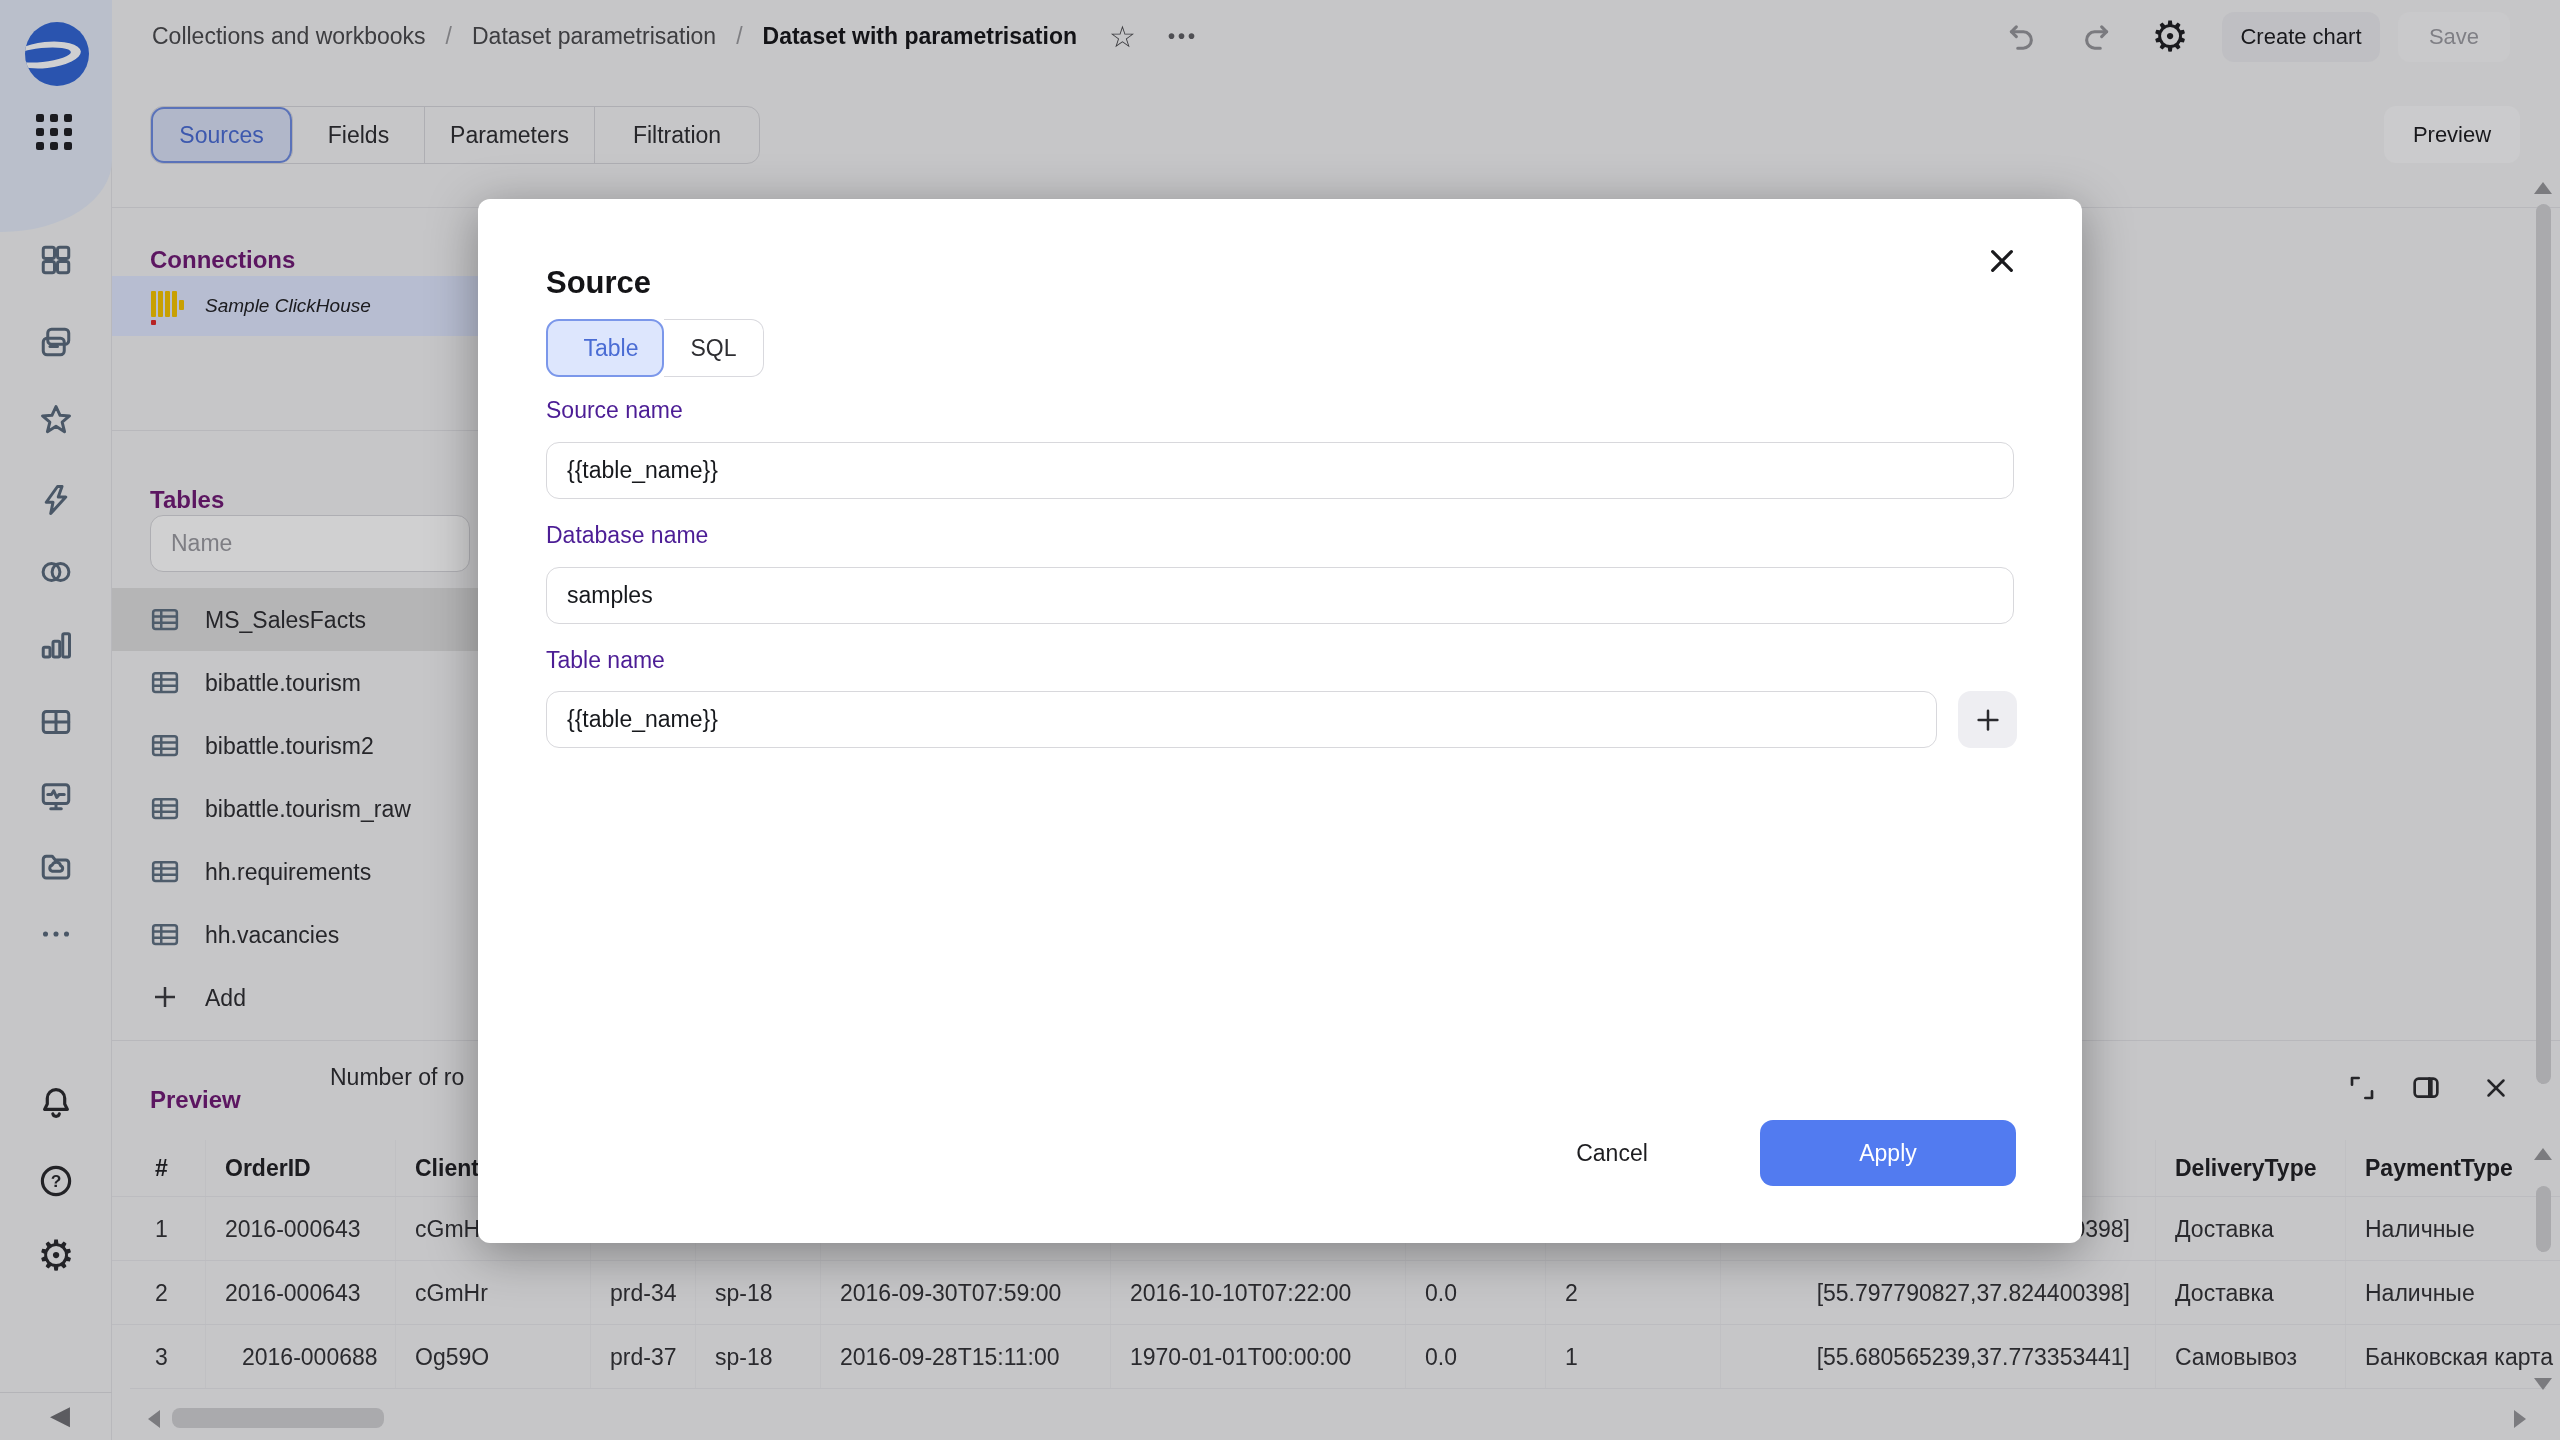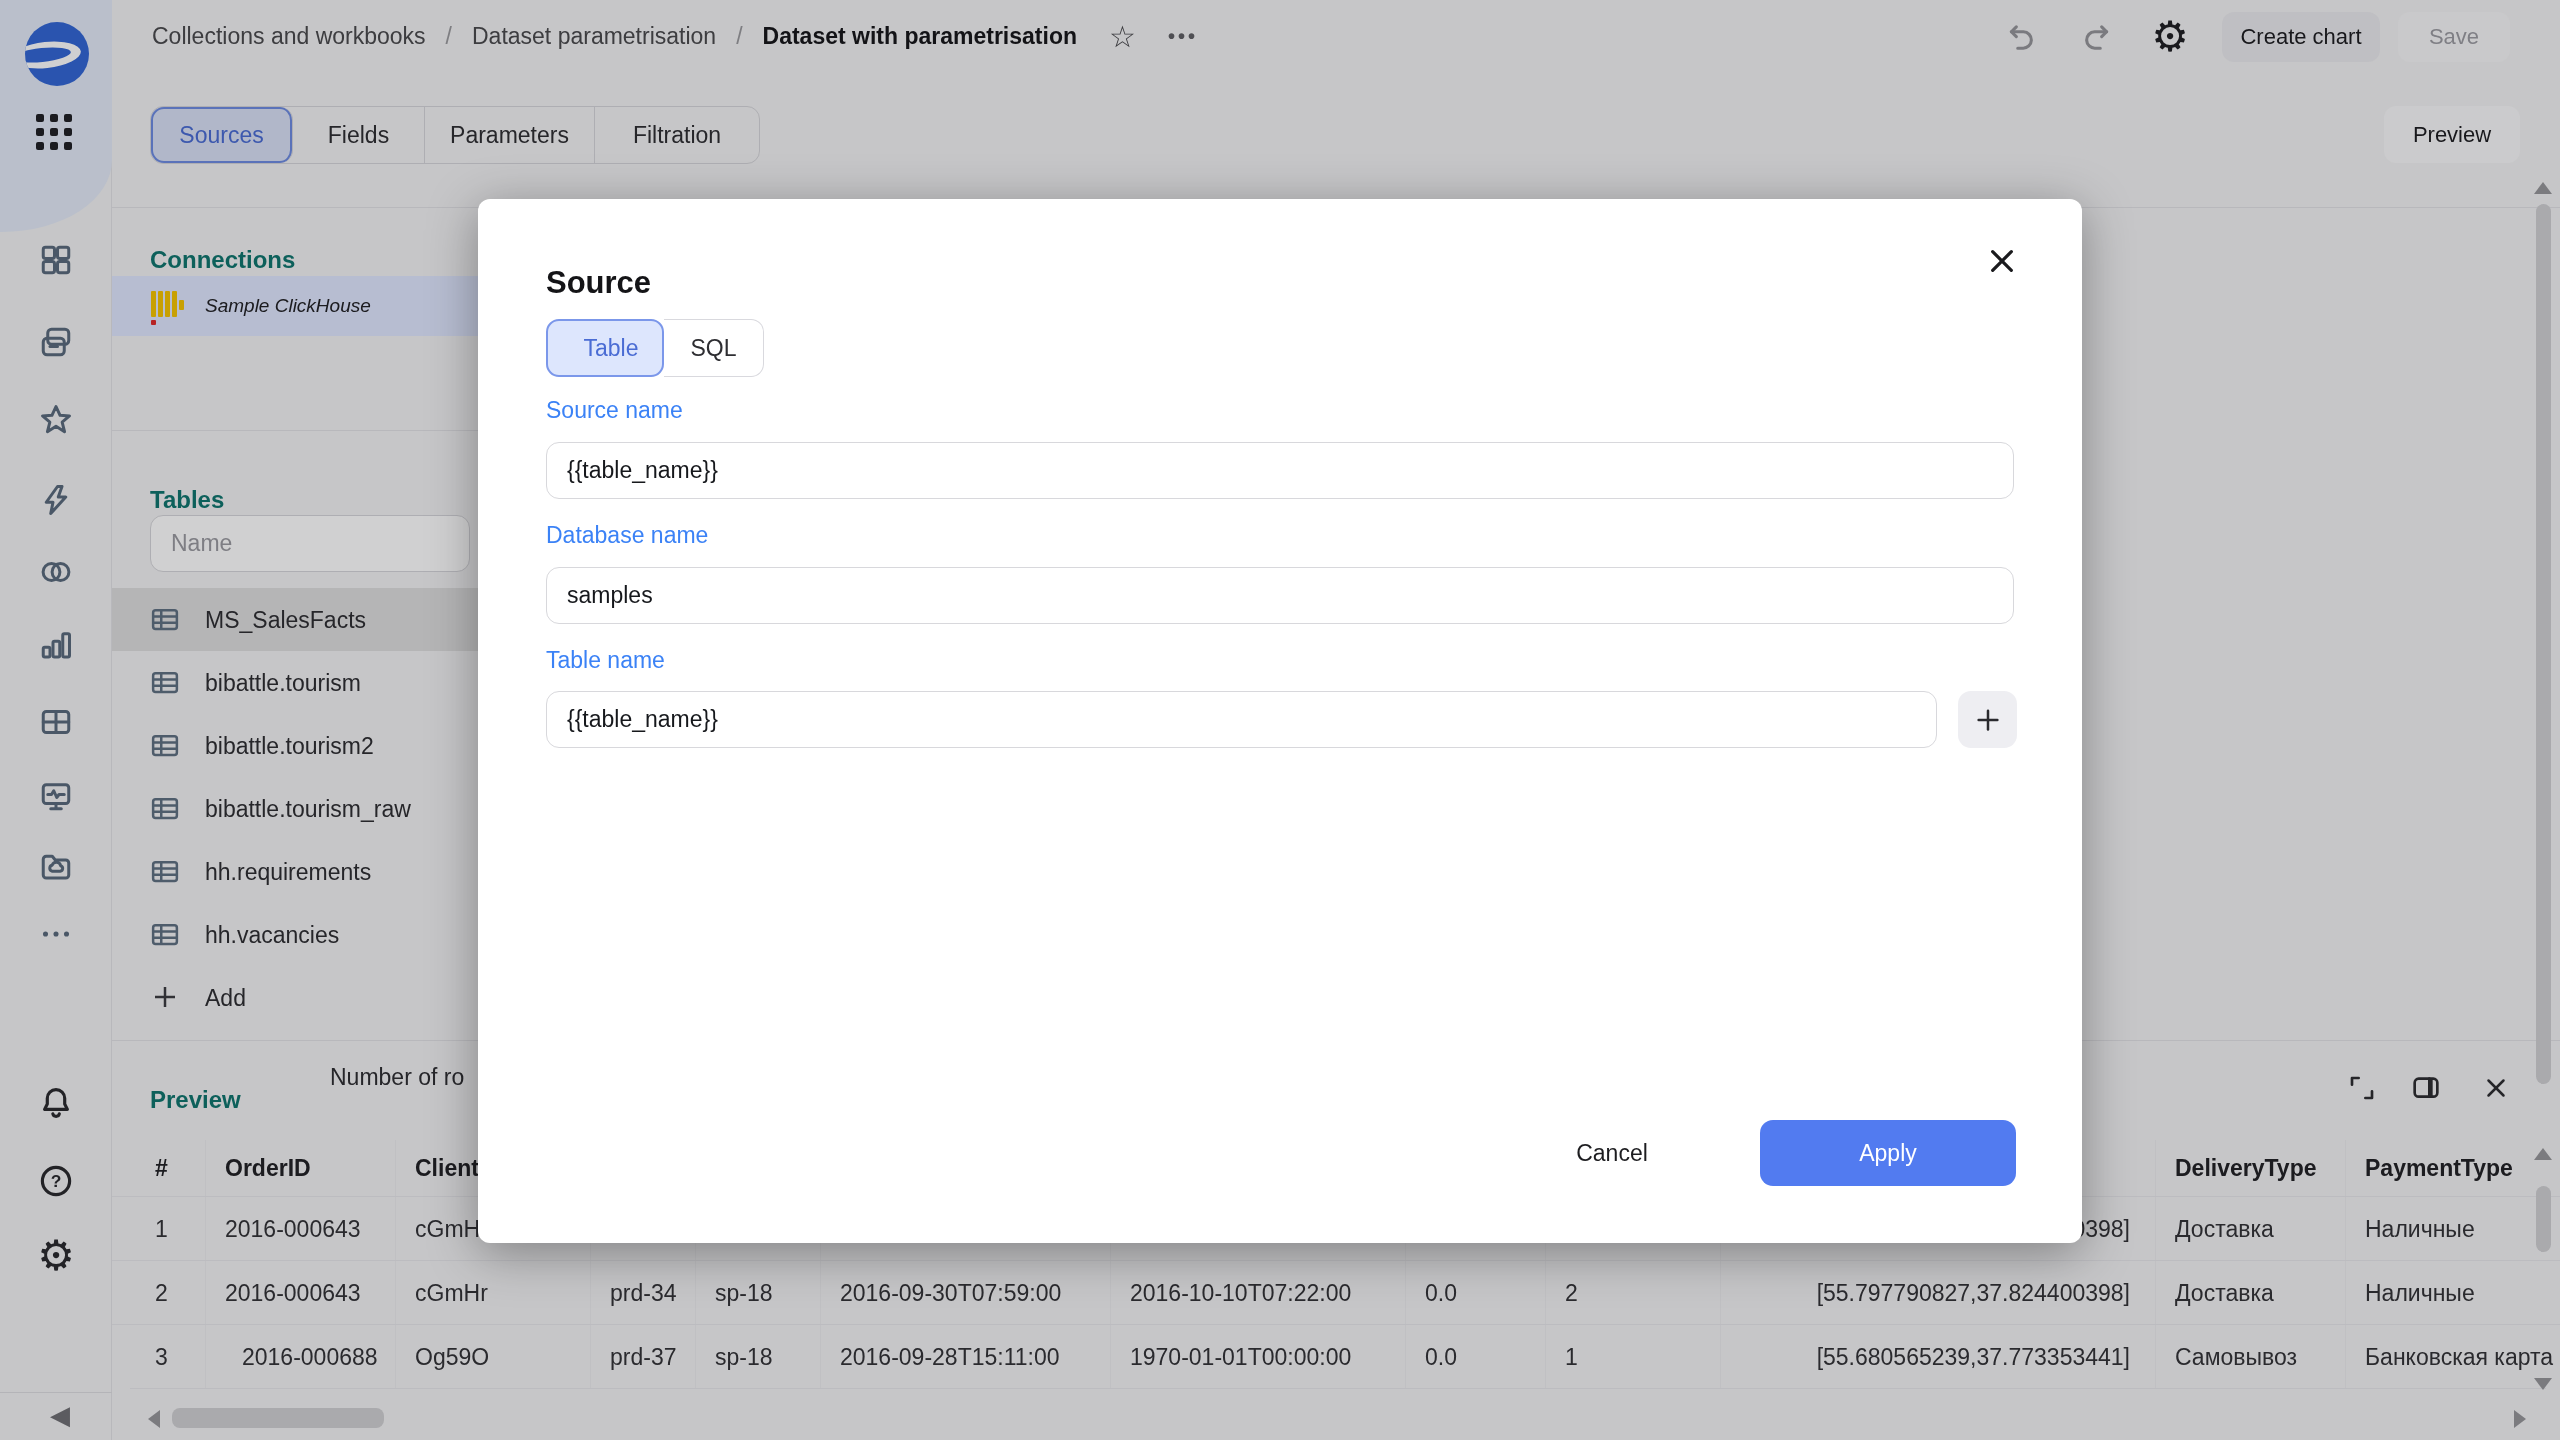--- a/index.html
+++ b/index.html
@@ -37,21 +37,21 @@
 
   
   .tabs{position:absolute;left:150px;top:106px;height:58px;display:flex;border:1px solid #d6d6da;border-radius:13px;background:var(--page);}
   .tab{display:flex;align-items:center;justify-content:center;font-size:23px;color:#2e2e32;border-right:1px solid #d6d6da;cursor:pointer;}
   .tab:last-child{border-right:none;}
   .tab.active{box-shadow:inset 0 0 0 2px #6e8ce2;border-radius:13px;background:rgba(82,130,255,.16);color:#4a6cd4;}
   .hline{position:absolute;background:#e2e2e5;height:1px;}
   .vline-col{position:absolute;width:1px;background:#ececee;}
 
   
-  .section-title{position:absolute;font-size:24px;font-weight:700;color:#0f766e;}
+  .section-title{position:absolute;font-size:24px;font-weight:700;color:#701a75;}
   .conn-row{position:absolute;left:112px;top:276px;width:424px;height:60px;background:var(--selblue);display:flex;align-items:center;cursor:pointer;}
   .ch-icon{position:absolute;left:38px;top:12px;width:36px;height:37px;}
   .ch-icon i{position:absolute;width:4.5px;background:#f5c400;border-radius:1px;}
   .ch-icon .red{background:#e02b2b;}
   .conn-label{position:absolute;left:93px;font-size:19px;color:#222226;font-style:italic;}
   .search-input{position:absolute;left:150px;top:515px;width:320px;height:57px;border:1px solid #d6d6da;border-radius:13px;background:#fff;padding:0 20px;font-size:23px;color:#222;}
   .search-input::placeholder{color:#9a9aa0;}
   .tbl-item{position:absolute;left:112px;width:424px;height:63px;cursor:pointer;}
   .tbl-item.selected{background:#dedede;}
   .tbl-item svg{position:absolute;left:38px;top:16px;stroke:#5f7082;fill:none;stroke-width:2;}
@@ -83,21 +83,21 @@
   .overlay{position:absolute;inset:0;background:rgba(5,7,12,0.19);z-index:10;}
   .modal{position:absolute;left:478px;top:199px;width:1604px;height:1044px;background:#fff;border-radius:12px;box-shadow:0 10px 50px rgba(0,0,0,.35);z-index:20;}
   .modal-title{position:absolute;left:68px;top:40px;font-size:31px;font-weight:700;color:#141417;}
   .modal-close{position:absolute;right:58px;top:40px;width:44px;height:44px;background:none;border:none;cursor:pointer;display:flex;align-items:center;justify-content:center;}
   .modal-close svg{stroke:#1a1a1d;stroke-width:2.4;stroke-linecap:round;}
   .mode-tabs{position:absolute;left:68px;top:120px;display:flex;}
   .mode-tab{height:58px;display:flex;align-items:center;justify-content:center;font-size:23px;border:1px solid #d9d9de;background:#fff;color:#2e2e32;cursor:pointer;}
   .mode-tab.first{border-radius:13px 0 0 13px;padding-left:12px;}
   .mode-tab.last{border-radius:0 13px 13px 0;border-left:none;}
   .mode-tab.active{background:#dde6fd;border:2px solid #7b97ea;color:#4a6cd4;border-radius:13px;}
-  .field-label{position:absolute;left:68px;font-size:23px;color:#3b82f6;}
+  .field-label{position:absolute;left:68px;font-size:23px;color:#4c1d95;}
   .field-input{position:absolute;left:68px;height:57px;border:1px solid #d8d8dc;border-radius:13px;padding:0 20px;font-size:23px;color:#16181c;background:#fff;}
   .plus-btn{position:absolute;left:1480px;top:492px;width:59px;height:57px;border:none;border-radius:13px;background:#eeeef2;cursor:pointer;display:flex;align-items:center;justify-content:center;}
   .plus-btn svg,.add-plus svg{stroke:#2a2a2e;stroke-width:2;stroke-linecap:round;}
   .btn-cancel{position:absolute;left:1070px;top:922px;width:128px;height:64px;background:none;border:none;font-size:23px;color:#1d1d20;cursor:pointer;}
   .btn-apply{position:absolute;left:1282px;top:921px;width:256px;height:66px;border:none;border-radius:13px;background:var(--accent);color:#fff;font-size:23px;cursor:pointer;}
 </style>
 </head>
 <body>
 
 <div class="stage">

